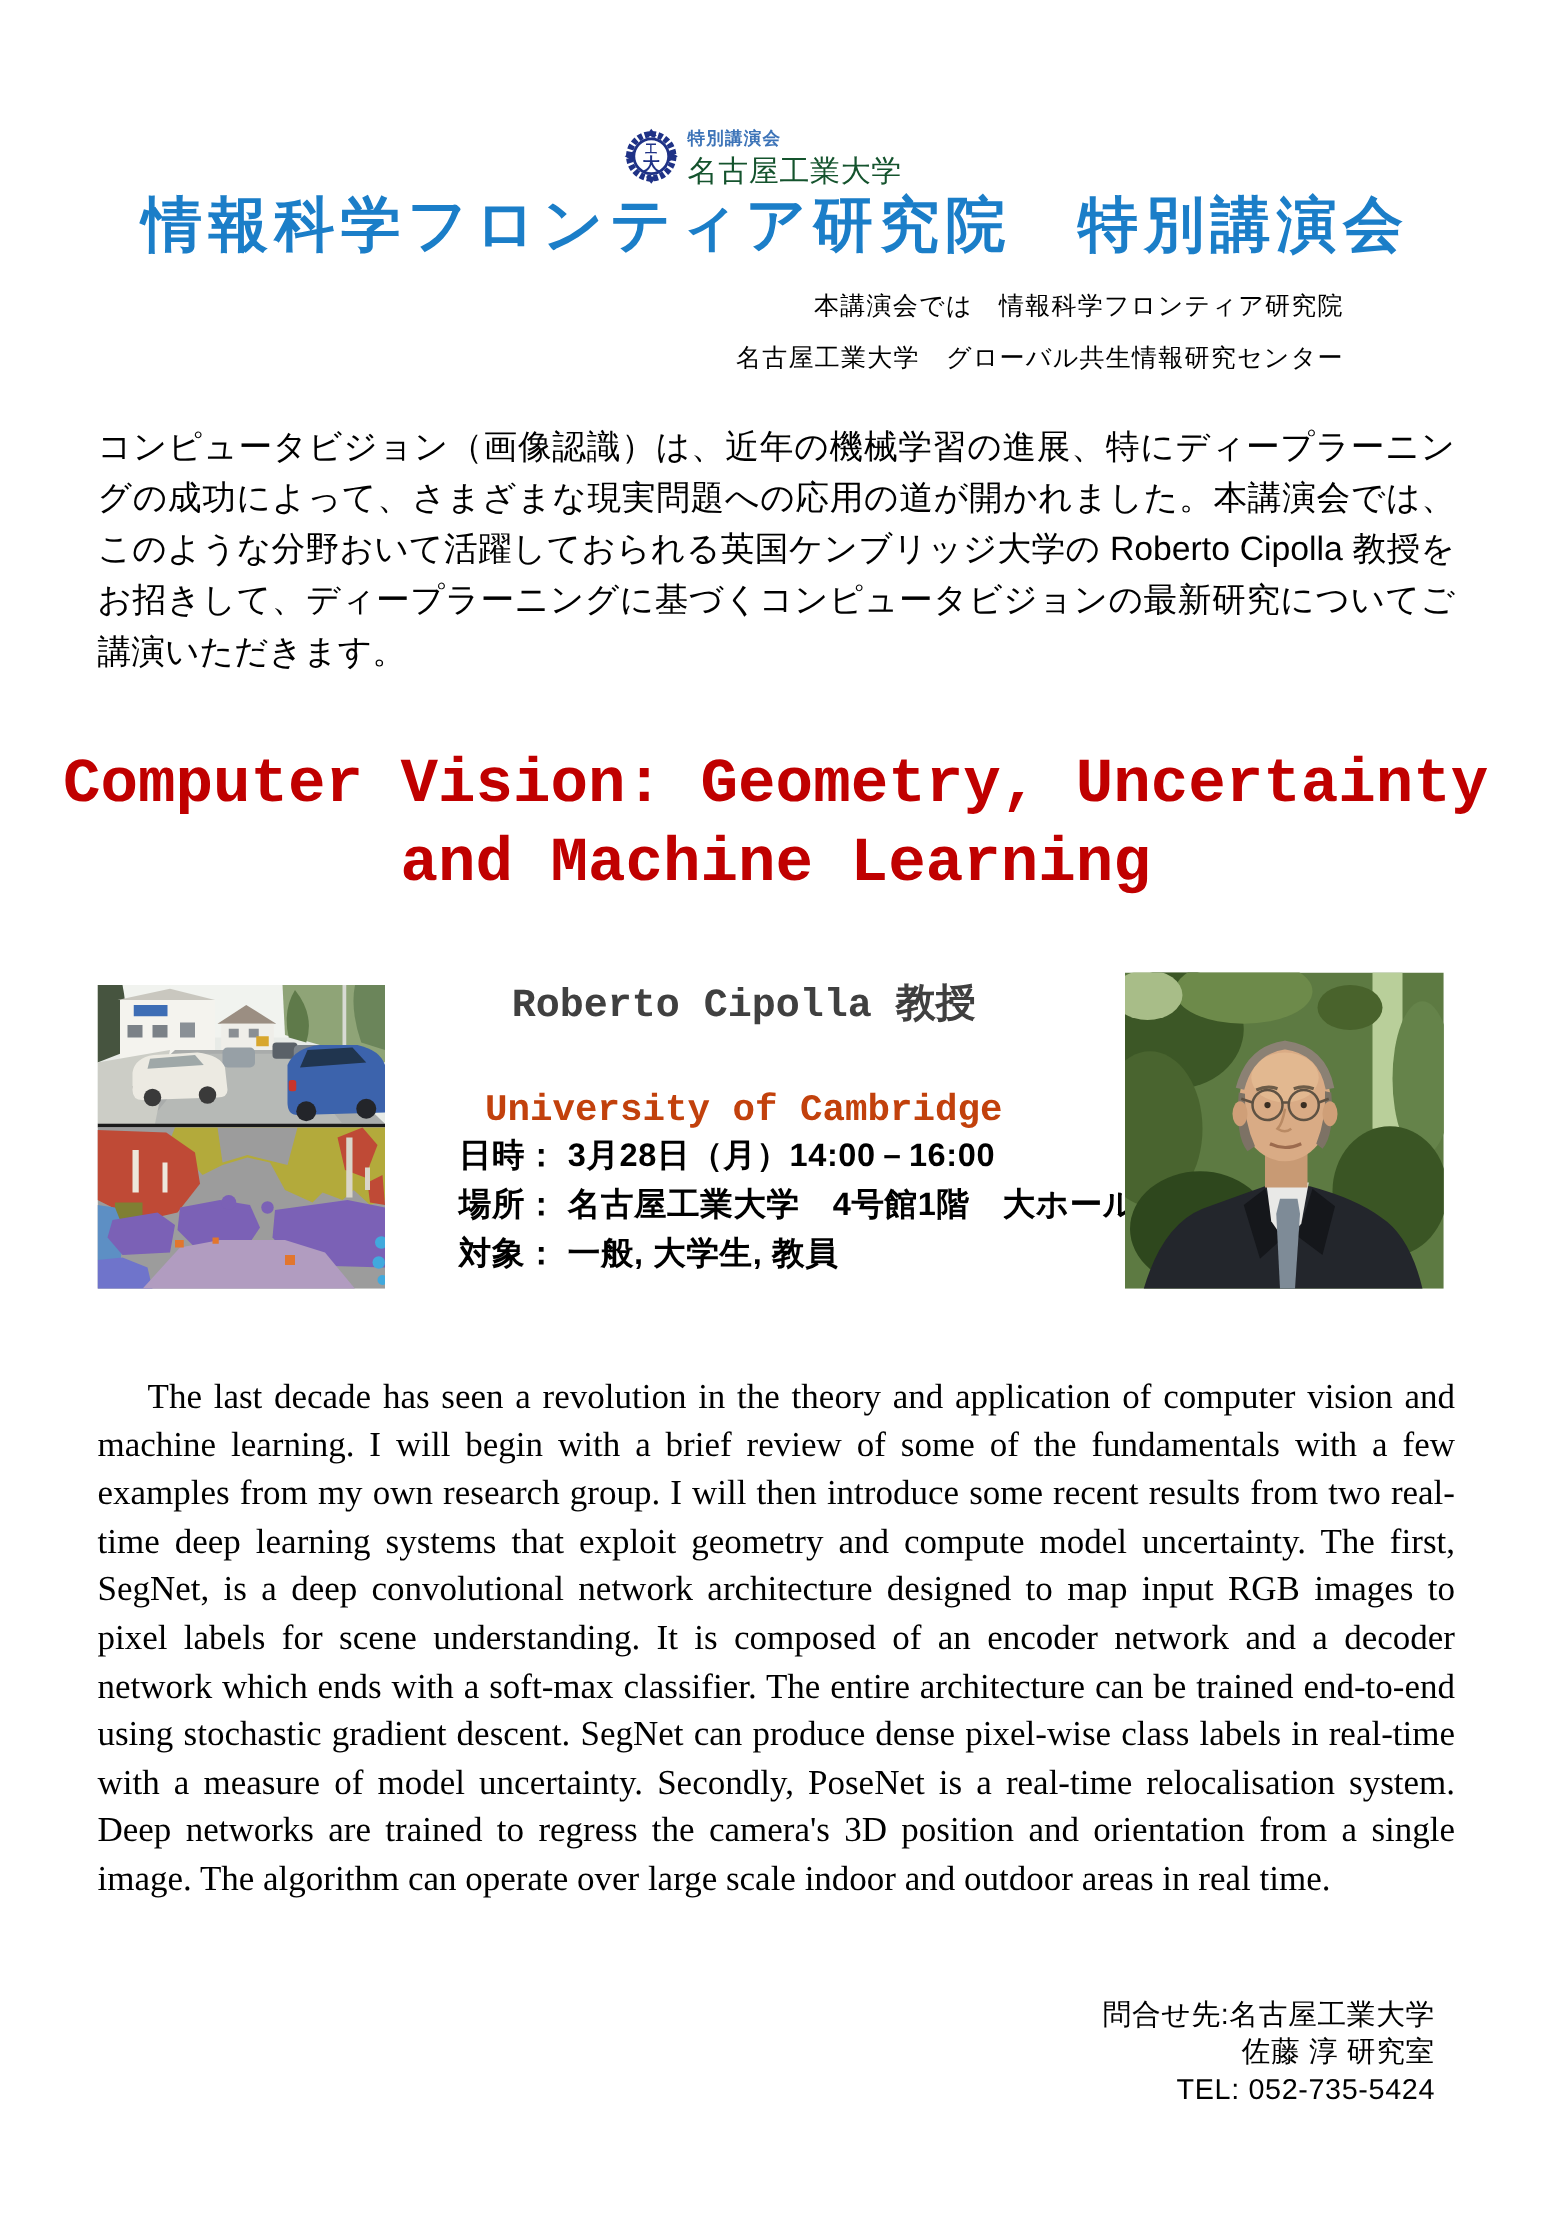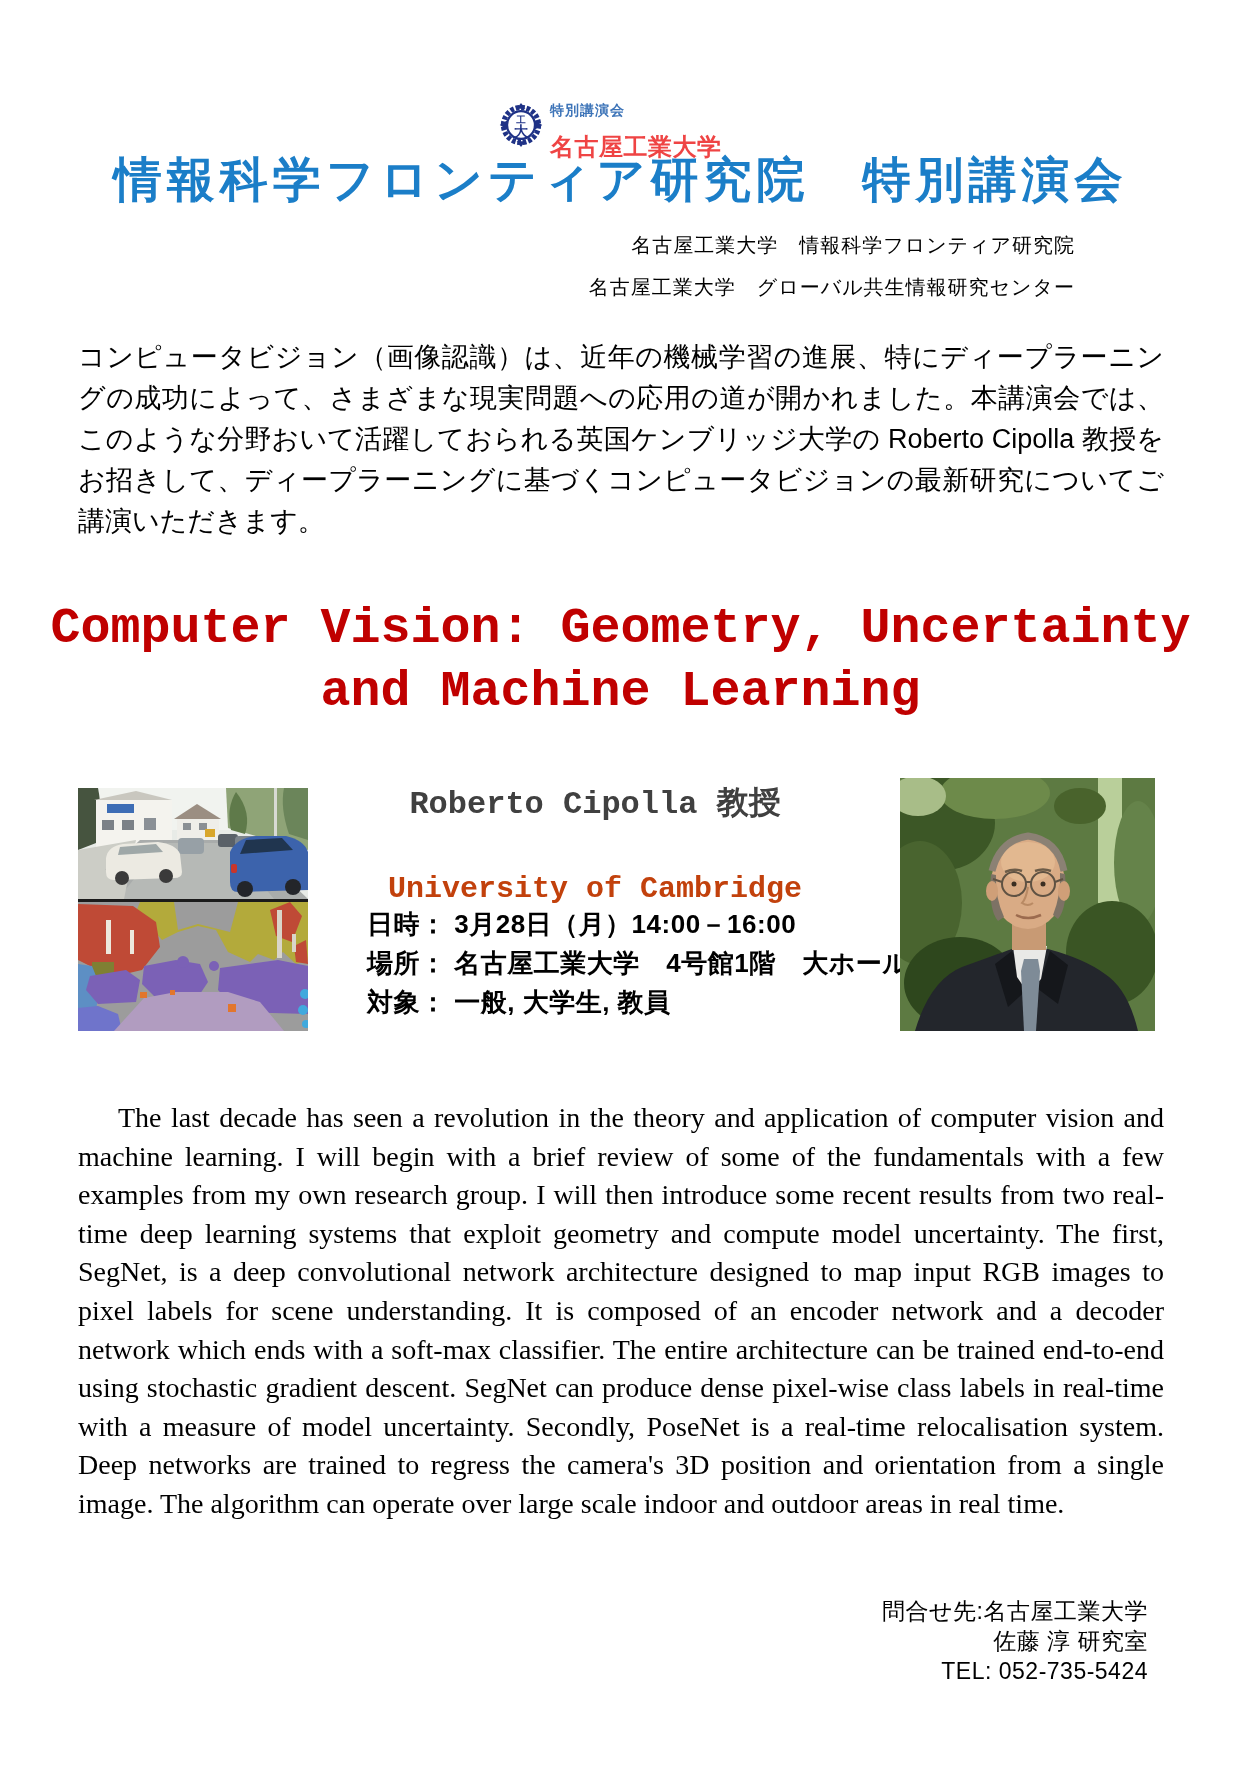--- a/index.html
+++ b/index.html
@@ -3,21 +3,21 @@
 <meta charset="utf-8">
 <style>
   html,body{margin:0;padding:0;background:#ffffff;}
   body{width:1241px;height:1778px;position:relative;font-family:"Liberation Sans",sans-serif;color:#000;}
   .page{position:absolute;left:0;top:0;width:1241px;height:1778px;background:#fff;overflow:hidden;}
 
   
   .logo{position:absolute;left:499px;top:102px;display:flex;align-items:flex-start;gap:7px;}
   .logo-text{display:flex;flex-direction:column;}
   .logo-corp{font-size:14px;font-weight:bold;color:#3d74b8;letter-spacing:1px;}
-  .logo-name{font-size:24px;font-weight:bold;color:#ef4444;margin-top:11px;letter-spacing:0.5px;}
+  .logo-name{font-size:24px;font-weight:normal;color:#14532d;margin-top:1px;letter-spacing:0.5px;}
 
   
   .main-title{position:absolute;top:148px;left:0;width:100%;text-align:center;
     font-size:48px;font-weight:bold;color:#1b7ec8;letter-spacing:5px;white-space:nowrap;}
 
   
   .organizers{position:absolute;top:224px;right:166px;text-align:right;
     font-size:20px;line-height:42px;letter-spacing:1px;}
 
   
@@ -70,21 +70,21 @@
     </svg>
     <div class="logo-text">
       <span class="logo-corp">特別講演会</span>
       <span class="logo-name">名古屋工業大学</span>
     </div>
   </div>
 
   <div class="main-title">情報科学フロンティア研究院　特別講演会</div>
 
   <div class="organizers">
-    <div>名古屋工業大学　情報科学フロンティア研究院</div>
+    <div>本講演会では　情報科学フロンティア研究院</div>
     <div>名古屋工業大学　グローバル共生情報研究センター</div>
   </div>
 
   <div class="intro">コンピュータビジョン（画像認識）は、近年の機械学習の進展、特にディープラーニングの成功によって、さまざまな現実問題への応用の道が開かれました。本講演会では、このような分野おいて活躍しておられる英国ケンブリッジ大学の Roberto Cipolla 教授をお招きして、ディープラーニングに基づくコンピュータビジョンの最新研究についてご講演いただきます。</div>
 
   <div class="lecture-title">
     <div>Computer Vision: Geometry, Uncertainty</div>
     <div>and Machine Learning</div>
   </div>
 

